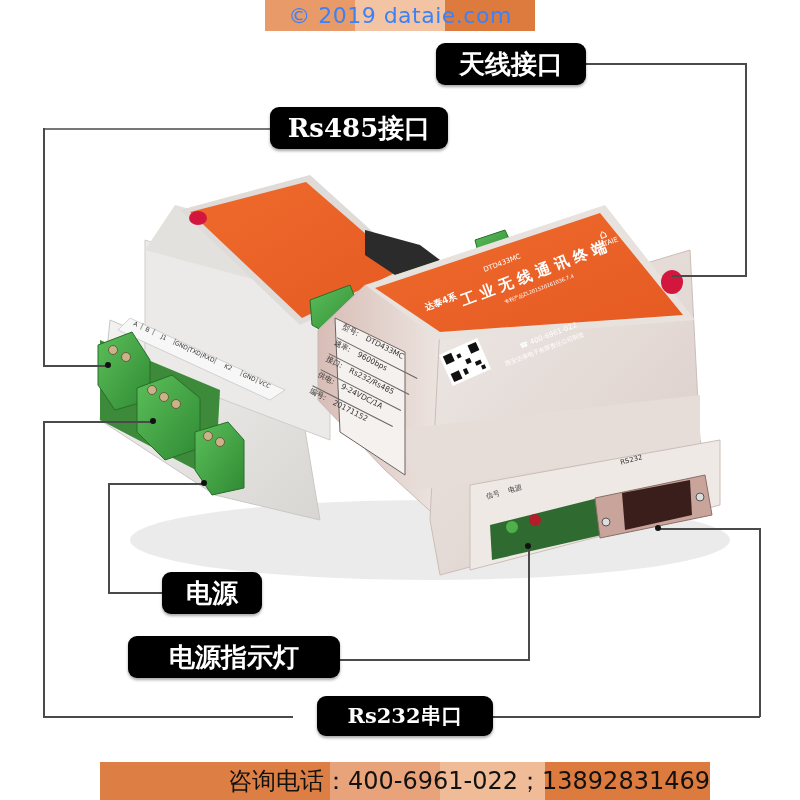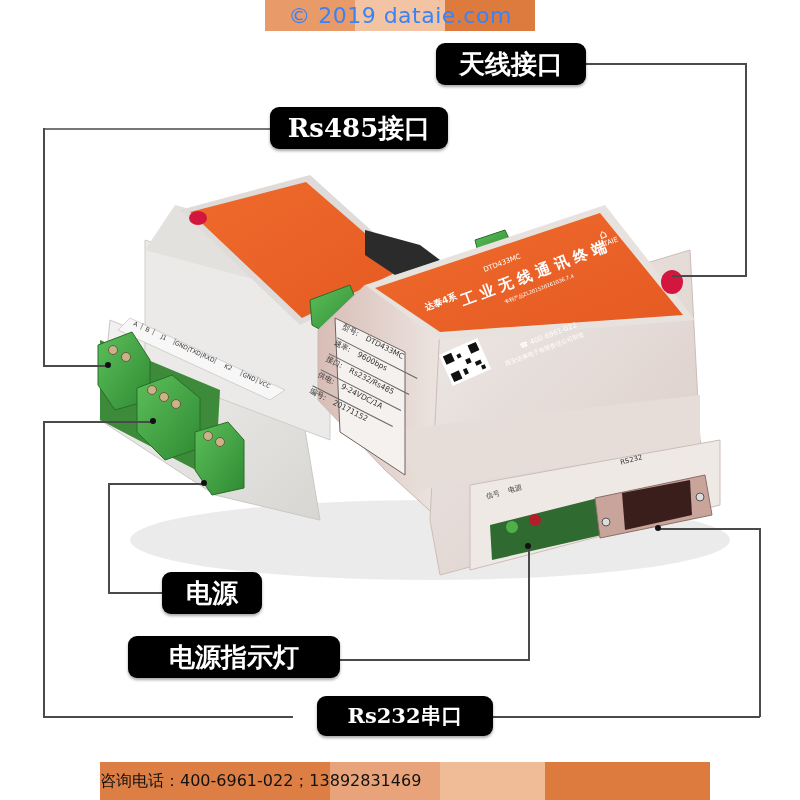--- a/index.html
+++ b/index.html
@@ -13,22 +13,22 @@
              font-family:"DejaVu Sans", sans-serif; font-size:22px; color:#3b82f6; letter-spacing:0.5px; }
   
   .callout { background:#000; color:#fff; border-radius:9px; font-family:"DejaVu Serif", serif;
              font-weight:bold; display:flex; align-items:center; justify-content:center;
              box-shadow:0 2px 3px rgba(0,0,0,.35); white-space:nowrap;text-align:right; }
   .line { background:#4a4a4a; }
   .dot { width:6px; height:6px; background:#111; border-radius:50%; }
   
   .footer { left:100px; top:762px; width:610px; height:38px; display:flex; }
   .footer .seg { height:38px; }
-  .footer-text { left:100px; top:762px; width:610px; height:38px; line-height:38px; text-align:left;
-                 font-size:16px; color:#111; }
+  .footer-text { left:100px; top:762px; width:610px; height:38px; line-height:38px; text-align:right;
+                 font-size:24px; color:#111; }
   
   .device { position:absolute; }
 </style>
 </head>
 <body>
 
 <div class="abs wm">
   <div class="seg" style="width:90px;background:#e89a68"></div>
   <div class="seg" style="width:90px;background:#f2c4a4"></div>
   <div class="seg" style="width:90px;background:#dd7b3e"></div>

